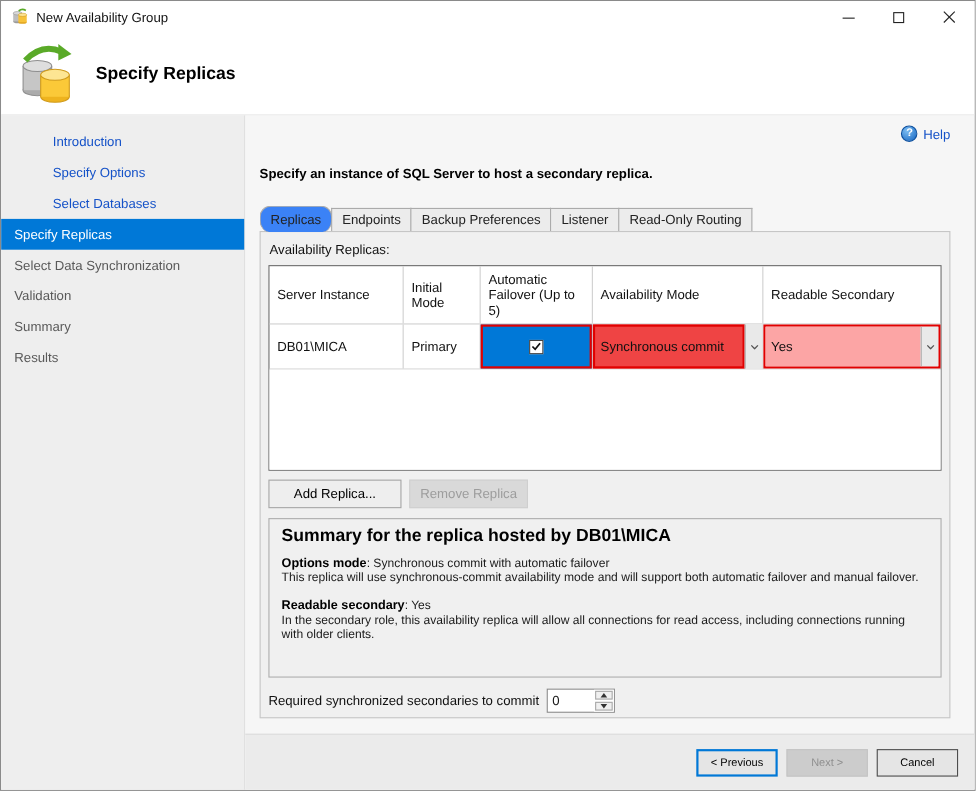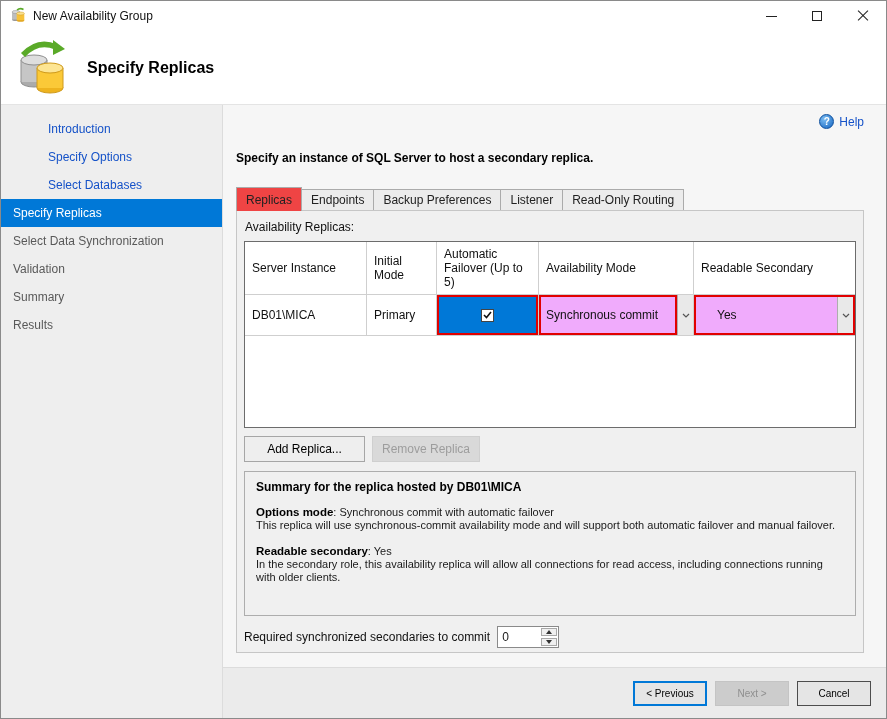--- a/index.html
+++ b/index.html
@@ -44,56 +44,56 @@
     color:#fff; font-size:10px; font-weight:bold; display:flex; align-items:center; justify-content:center;
     border:1px solid #0c4f9e;}
 
   .content{ flex:1; padding:0 22px 0 13px; min-height:0;}
   .instruction{ font-weight:bold; color:#000; margin-top:46px; font-size:12px;}
 
   
   .tabs{ display:flex; margin-top:22px; position:relative; z-index:2; align-items:flex-end;}
   .tab{ padding:3px 9px 4px 9px; border:1px solid #ababab; border-bottom:none; background:#ececec;
         font-size:12px; color:#222; margin-right:-1px; cursor:pointer; height:21px;}
-  .tab.active{ background:#ef4444; height:24px; padding-top:5px; margin-bottom:-1px; z-index:3; position:relative;}
+  .tab.active{ background:#3b82f6; height:24px; padding-top:5px; margin-bottom:-1px; z-index:3; position:relative;border-radius:10px;}
 
   .panel{ border:1px solid #c6c6c6; background:#f0f0f0; height:443px; padding:7px; position:relative; z-index:1;}
 
   .avail-label{ font-size:12px; color:#111; margin:2px 0 7px 1px;}
 
   
   .grid{ background:#ffffff; border:1px solid #6c6c6c; height:187px; display:flex; flex-direction:column;}
   .grid-header{ display:flex; border-bottom:1px solid #cfcfcf; height:53px; flex:0 0 auto;}
   .gh-cell{ border-right:1px solid #cfcfcf; padding:3px 7px; display:flex; align-items:center; font-size:12px; color:#111;}
   .grid-row{ display:flex; height:41px; border-bottom:1px solid #cfcfcf; flex:0 0 auto;}
   .gr-cell{ border-right:1px solid #cfcfcf; padding:0 7px; display:flex; align-items:center; font-size:12px; color:#111;}
   .c1{ width:122px;} .c2{ width:70px;} .c3{ width:102px;} .c4{ width:155px;} .c5{ flex:1; border-right:none;}
   .nopad{ padding:0;}
   .grid-empty{ flex:1; background:#fff;}
 
   .red{ border:2px solid #e10000;}
   .cb-cell{ width:100%; height:100%; background:#0078d7; display:flex; align-items:center; justify-content:center;}
   .checkbox{ width:13px; height:13px; background:#fff; border:1px solid #444; display:flex; align-items:center; justify-content:center;}
 
-  .dd-main{ flex:1; background:#f0abfc; display:flex; align-items:center; padding-left:5px; height:100%; min-width:0;}
+  .dd-main{ flex:1; background:#ef4444; display:flex; align-items:center; padding-left:5px; height:100%; min-width:0;}
   .dd-arrow{ width:16px; align-self:stretch; background:#e9e9e9; border-left:1px solid #adadad;
              display:flex; align-items:center; justify-content:center; flex:0 0 auto; cursor:pointer;}
   .dd-wrap{ display:flex; width:100%; height:100%;}
-  .dd-full{ flex:1; background:#f0abfc; display:flex; align-items:center; padding-left:21px; min-width:0;}
+  .dd-full{ flex:1; background:#fca5a5; display:flex; align-items:center; padding-left:5px; min-width:0;}
 
   
   .btn-row{ display:flex; gap:7px; margin-top:8px;}
   .wbtn{ height:26px; font-size:12px; font-family:inherit; background:#eeeeee; border:1px solid #a6a6a6; cursor:pointer;}
   .wbtn.add{ width:121px;}
   .wbtn.remove{ width:108px; background:#d9d9d9; color:#9d9d9d; border-color:#cfcfcf; cursor:default;}
 
   
   .summary-box{ border:1px solid #adadad; background:#f0f0f0; margin-top:9px; height:145px; padding:9px 11px;
                 font-size:11px; line-height:13px; color:#1a1a1a;}
-  .sum-title{ font-weight:bold; font-size:12px; margin-bottom:12px; color:#000;}
+  .sum-title{ font-weight:bold; font-size:16px; margin-bottom:12px; color:#000;}
   .sum-block{ margin-bottom:13px;}
   .sum-label{ font-weight:bold; font-size:11.5px; color:#000;}
 
   
   .required-row{ display:flex; align-items:center; gap:7px; margin-top:10px;}
   .required-label{ font-size:12px; color:#111;}
   .spin{ display:flex; border:1px solid #8a8a8a; background:#ffffff; width:62px; height:22px;}
   .spin-value{ flex:1; display:flex; align-items:center; padding-left:4px; font-size:12px;}
   .spin-btns{ width:18px; display:flex; flex-direction:column; gap:2px; padding:1px; background:#fff;}
   .spin-btn{ flex:1; background:#f0f0f0; border:1px solid #a8a8a8; display:flex; align-items:center; justify-content:center; cursor:pointer;}

